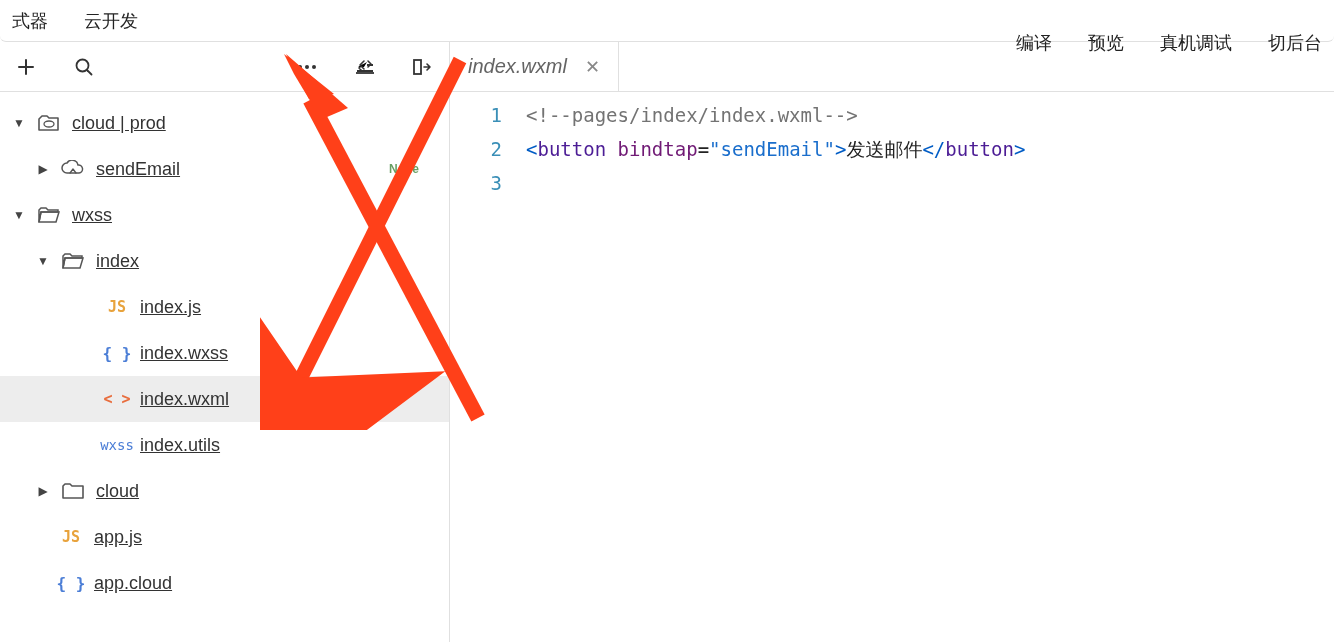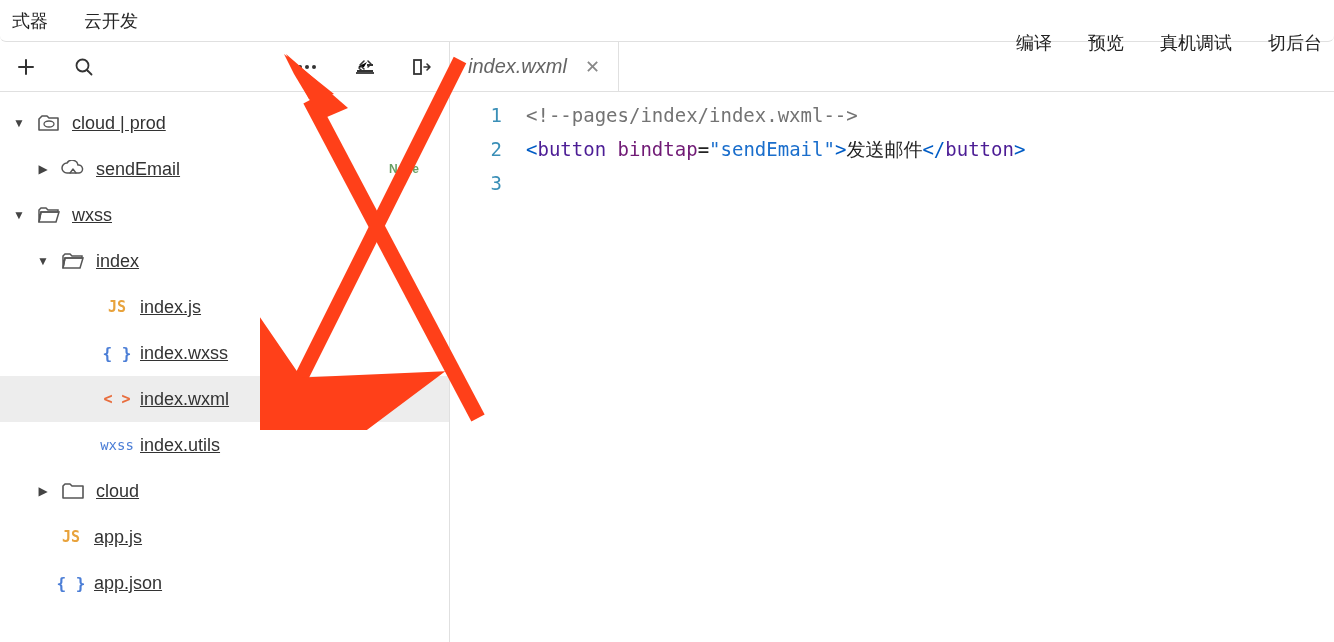--- a/index.html
+++ b/index.html
@@ -276,21 +276,21 @@
         <span class="tree-label">cloud</span>
       </div>
 
       <div class="tree-row indent-2">
         <span class="tree-icon icon-js">JS</span>
         <span class="tree-label">app.js</span>
       </div>
 
       <div class="tree-row indent-2">
         <span class="tree-icon icon-json-blue">{&nbsp;}</span>
-        <span class="tree-label">app.json</span>
+        <span class="tree-label">app.cloud</span>
       </div>
     </div>
   </div>
 
   <div class="editor-area">
     <div class="tabs">
       <div class="tab">
         <span>index.wxml</span>
         <span class="tab-close">✕</span>
       </div>

